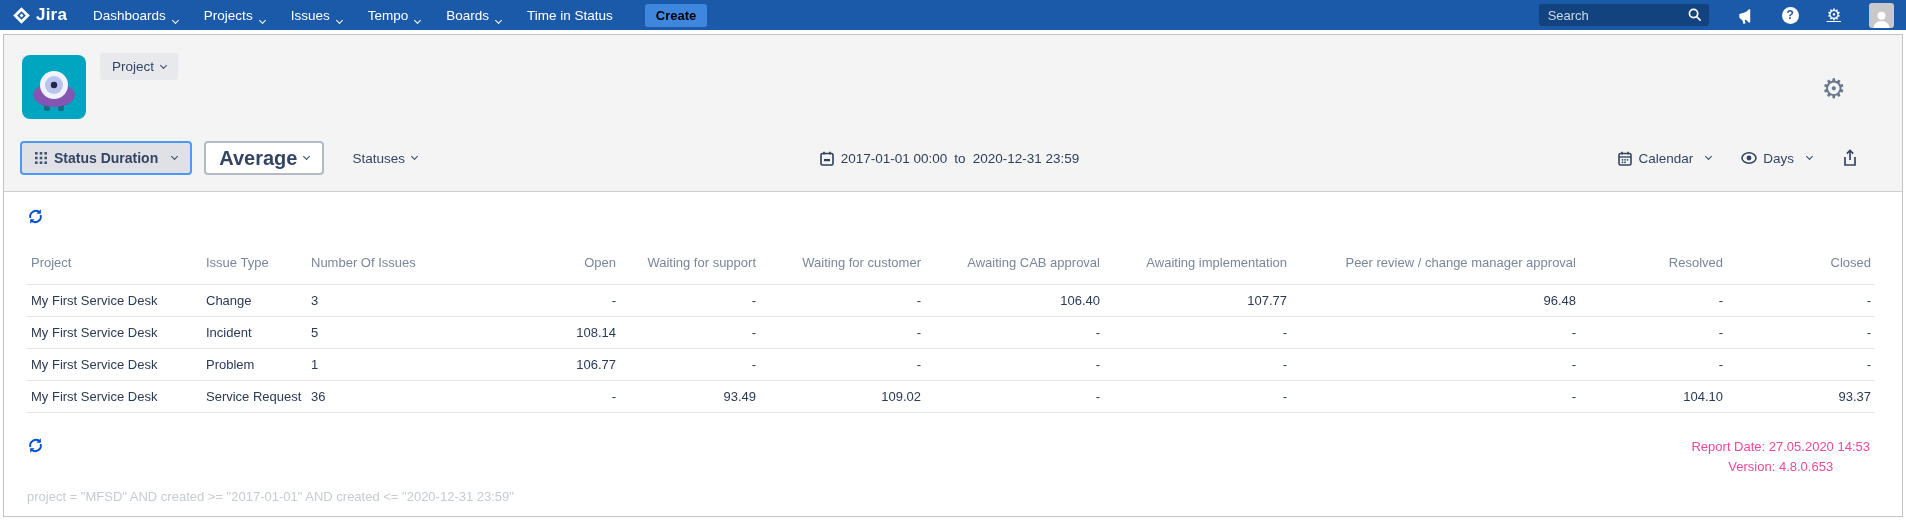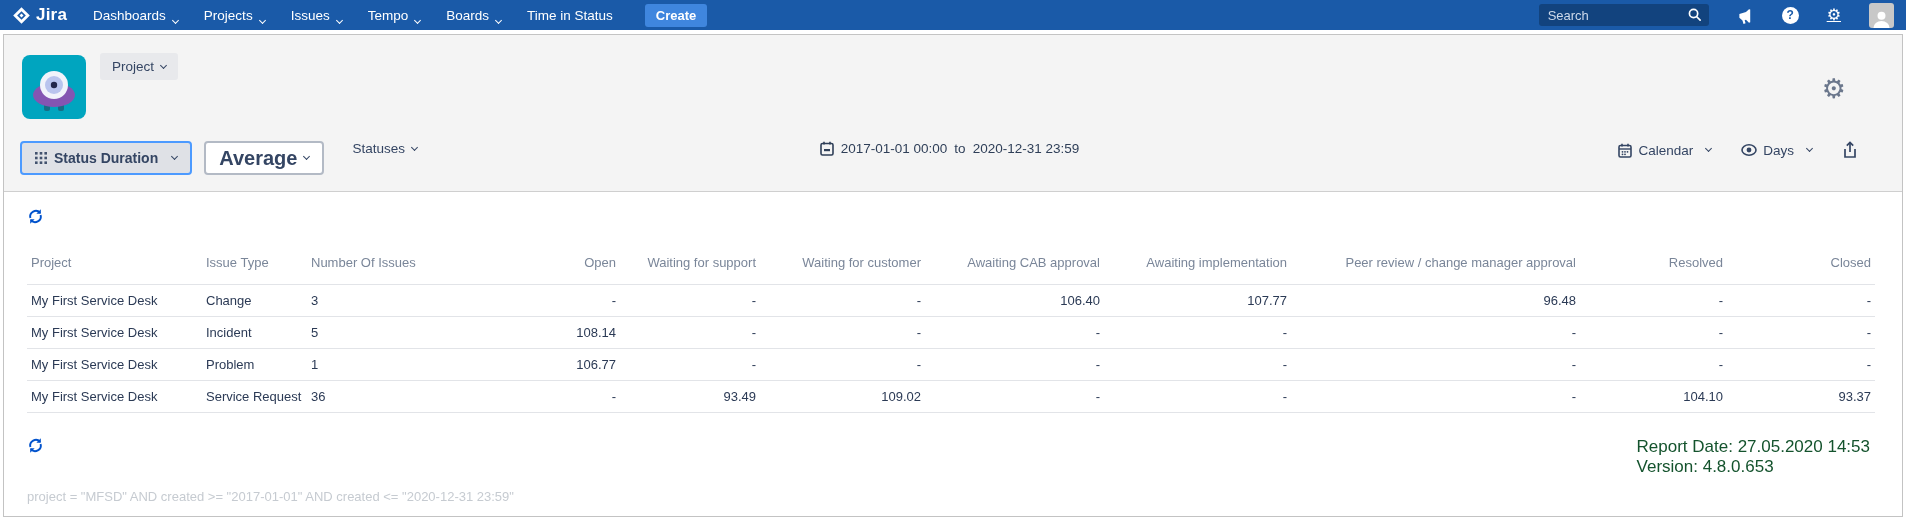--- a/index.html
+++ b/index.html
@@ -7,21 +7,21 @@
     font-family:"Liberation Sans", sans-serif; }
 
   
   .navbar { height:30px; background:#1a5aa8; display:flex; align-items:center;
     padding:0 12px; color:#fff; font-size:13.5px; }
   .logo { display:flex; align-items:center; gap:5px; margin-right:26px; }
   .logo-text { font-size:17px; font-weight:600; letter-spacing:.2px; }
   .nav-item { display:flex; align-items:flex-end; margin-right:26px; cursor:pointer; white-space:nowrap; }
   .chev { display:inline-block; width:5px; height:5px; border-right:1.7px solid currentColor;
     border-bottom:1.7px solid currentColor; transform:rotate(45deg); margin-left:7px; margin-top:-3px; }
-  .create-btn { background:#3f86de; border:none; border-radius:3px; color:#ffffff;
+  .create-btn { background:#3f86de; border:none; border-radius:3px; color:#000000;
     font-weight:bold; font-size:13px; padding:4px 11px; margin-left:6px; cursor:pointer; }
   .nav-right { margin-left:auto; display:flex; align-items:center; gap:28px;text-decoration:underline; }
   .search-wrap { position:relative; }
   .search-input { width:170px; height:22px; background:#12437e; border:none; border-radius:3px;
     color:#fff; font-size:13px; padding:0 26px 0 9px; outline:none; }
   .search-input::placeholder { color:#cdd9ea; }
   .search-icon { position:absolute; right:7px; top:3px; }
   .nav-ico { display:flex; align-items:center; justify-content:center; cursor:pointer; }
   .help-circle { width:17px; height:17px; border-radius:50%; background:#fff; color:#1a5aa8;
     font-weight:bold; font-size:12px; display:flex; align-items:center; justify-content:center; }
@@ -37,21 +37,21 @@
   .proj-avatar { width:64px; height:64px; border-radius:8px; margin:6px 14px 0 2px; flex:none; }
   .proj-controls { display:flex; flex-direction:column; gap:5px; margin-top:4px; }
   .proj-btn { display:inline-flex; align-items:center; background:#e8e9ec; border:none; border-radius:3px;
     height:27px; padding:0 12px; font-size:13.5px; color:#344563; width:max-content; cursor:pointer; }
   .proj-select { display:flex; align-items:center; justify-content:space-between; background:#e8e9ec;
     border:1px solid #d9dbdf; border-radius:3px; height:27px; width:352px; padding:0 10px;
     font-size:13.5px; color:#344563; cursor:pointer; }
   .panel-gear { position:absolute; top:40px; right:56px; font-family:"DejaVu Sans", sans-serif;
     font-size:27px; color:#6b778c; cursor:pointer; line-height:1; }
 
-  .toolbar { display:flex; align-items:flex-start; position:relative; height:34px; }
+  .toolbar { display:flex; align-items:center; position:relative; height:34px; }
   .btn-report { display:flex; align-items:center; gap:7px; background:#dfe1e6; border:2px solid #4c9aff;
     border-radius:4px; height:34px; padding:0 13px; font-size:14px; font-weight:bold; color:#344563;
     margin-right:12px; cursor:pointer; }
   .btn-metric { display:flex; align-items:center; background:#fff; border:2px solid #b3bac5;
     border-radius:4px; height:34px; padding:0 13px; font-size:20px; font-weight:bold; color:#344563;
     margin-right:28px; cursor:pointer; }
   .statuses-dd { display:flex; align-items:center; font-size:13.5px; color:#344563; cursor:pointer; }
   .date-group { position:absolute; left:0; right:7px; margin:auto; width:max-content; display:flex;
     align-items:center; gap:7px; font-size:13.5px; color:#2f3f58; }
   .tool-right { margin-left:auto; display:flex; align-items:center; gap:30px; color:#344563; font-size:13.5px; }
@@ -62,21 +62,21 @@
   .panel-body { padding:16px 0 0 0; }
   .refresh-btn { margin-left:23px; cursor:pointer; display:inline-block; }
   .report-table { table-layout:fixed; border-collapse:collapse; margin:26px 0 0 23px; width:1848px; }
   .report-table th { font-weight:normal; color:#7a8699; font-size:13px; padding:0 4px 14px 4px; white-space:nowrap; }
   .report-table td { font-size:13px; color:#2b3a55; height:32px; padding:5px 4px; white-space:nowrap;
     border-top:1px solid #e2e4e8; }
   .report-table tr:last-child td { border-bottom:1px solid #e2e4e8; }
   .l { text-align:left; } .r { text-align:right; }
 
   .footer-row { display:flex; align-items:flex-start; margin-top:24px; }
-  .meta { margin-left:auto; margin-right:32px; text-align:left; font-size:17px; color:#14532d; line-height:20px; }
+  .meta { margin-left:auto; margin-right:32px; text-align:center; font-size:13px; color:#ec4899; line-height:20px; }
   .query { margin:12px 0 0 23px; font-size:13px; color:#c6cbd1; }
   svg { display:block; }
 </style>
 </head>
 <body>
 
 <div class="navbar">
   <div class="logo">
     <span>
       <svg width="19" height="19" viewBox="0 0 24 24">

